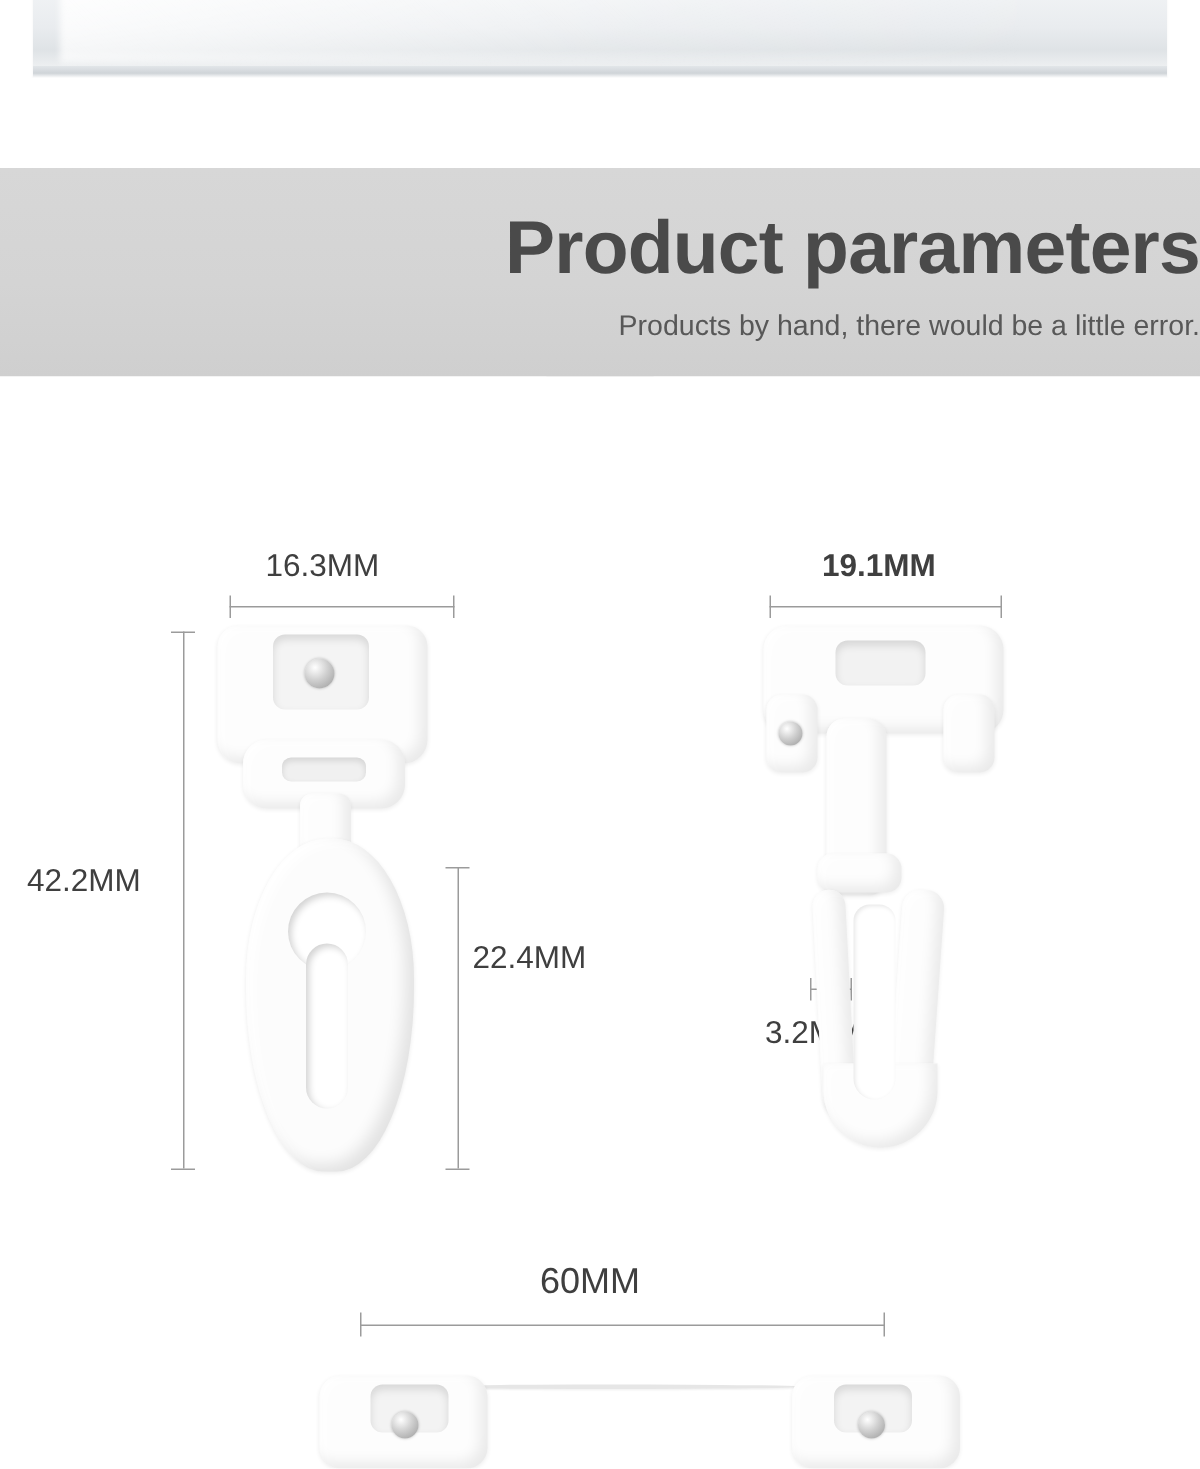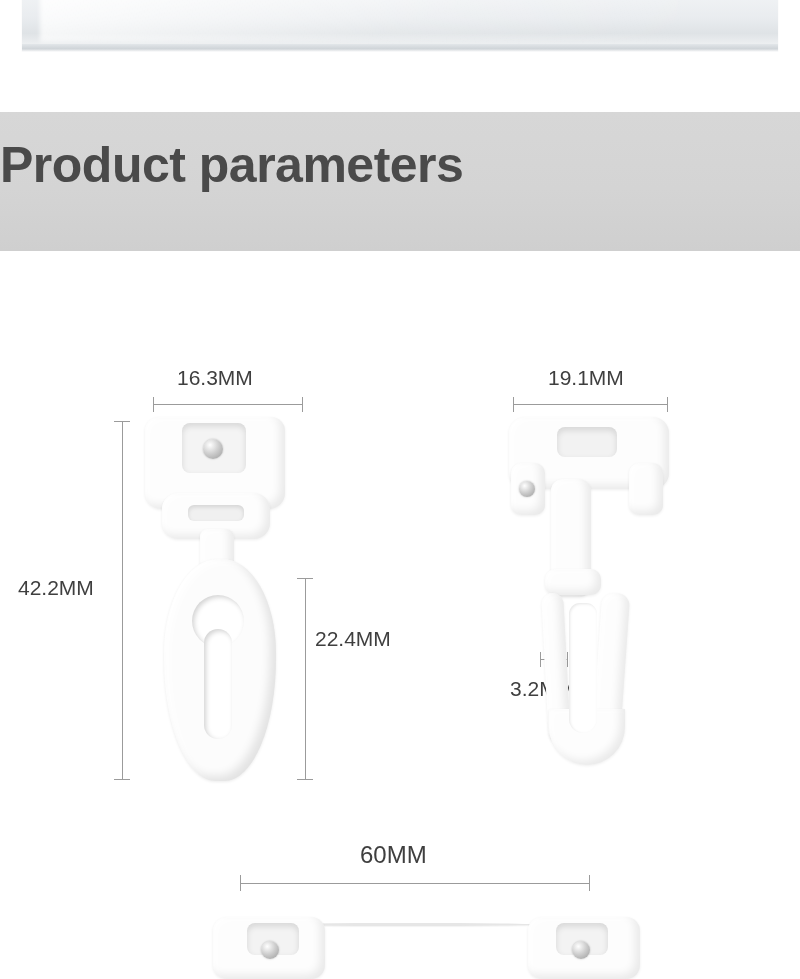--- a/index.html
+++ b/index.html
@@ -51,21 +51,21 @@
     width: 800px; height: 44px;
     background: linear-gradient(180deg, #ffffff 0%, #ffffff 100%);
   }
 
   
   .banner {
     position: absolute;
     left: 0; top: 112px;
     width: 800px; height: 139px;
     background: linear-gradient(180deg, #d7d7d7 0%, #d4d4d4 55%, #cfcfcf 100%);
-    text-align: left;
+    text-align: right;
   }
   .banner-title {
     margin: 0;
     padding-top: 26px;
     font-size: 50px;
     font-weight: bold;
     color: #4a4a4a;
     letter-spacing: -0.5px;
     line-height: 1.1;
   }
@@ -164,20 +164,21 @@
 
 <div class="top-photo">
   <div class="top-photo-inner"></div>
   <div class="top-photo-shine"></div>
   <div class="top-photo-edge"></div>
   <div class="top-photo-fade"></div>
 </div>
 
 <div class="banner">
   <h1 class="banner-title">Product parameters</h1>
+  <p class="banner-sub">Products by hand, there would be a little error.</p>
   <div class="banner-arrow"></div>
 </div>
 
 <div class="diagram">
 
   <div class="dim-label" style="left:177px; top:115px;">16.3MM</div>
   <div class="hline" style="left:153px; top:153px; width:150px;"></div>
   <div class="tick-v" style="left:153px; top:146px; height:15px;"></div>
   <div class="tick-v" style="left:302px; top:146px; height:15px;"></div>
 
@@ -200,21 +201,21 @@
     <div class="hk-body" style="left:22px; top:76px; width:108px; height:46px; border-radius:16px;"></div>
     <div class="hk-body" style="left:48px; top:88px; width:56px; height:16px; border-radius:6px; background:#f0f0f0; box-shadow:inset 0 2px 4px rgba(0,0,0,0.12);"></div>
 
     <div class="hk-body" style="left:60px; top:112px; width:34px; height:44px; border-radius:8px;"></div>
 
     <div class="ring-outer" style="left:24px; top:142px; width:112px; height:222px;"></div>
     <div class="ring-hole" style="left:52px; top:178px; width:52px; height:52px; border-radius:50%;"></div>
     <div class="ring-hole" style="left:64px; top:212px; width:28px; height:110px; border-radius:14px;"></div>
   </div>
 
-  <div class="dim-label" style="left:548px; top:115px;">19.1MM</div>
+  <div class="dim-label" style="left:548px; top:115px;font-weight:bold;">19.1MM</div>
   <div class="hline" style="left:513px; top:153px; width:155px;"></div>
   <div class="tick-v" style="left:513px; top:146px; height:15px;"></div>
   <div class="tick-v" style="left:667px; top:146px; height:15px;"></div>
 
   <div class="dim-label" style="left:510px; top:426px;">3.2MM</div>
   <div class="hline" style="left:540px; top:408px; width:28px;"></div>
   <div class="tick-v" style="left:540px; top:401px; height:15px;"></div>
   <div class="tick-v" style="left:567px; top:401px; height:15px;"></div>
 
   <div class="hook" style="left:505px; top:166px; width:175px; height:360px;">

